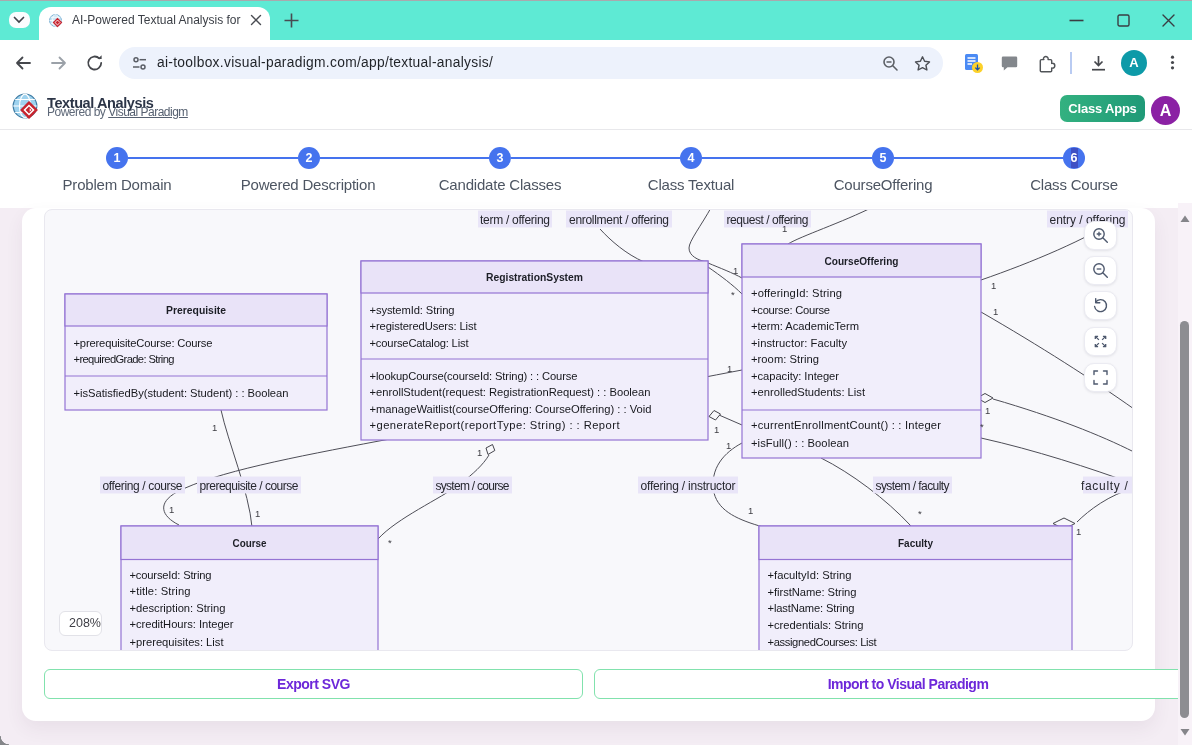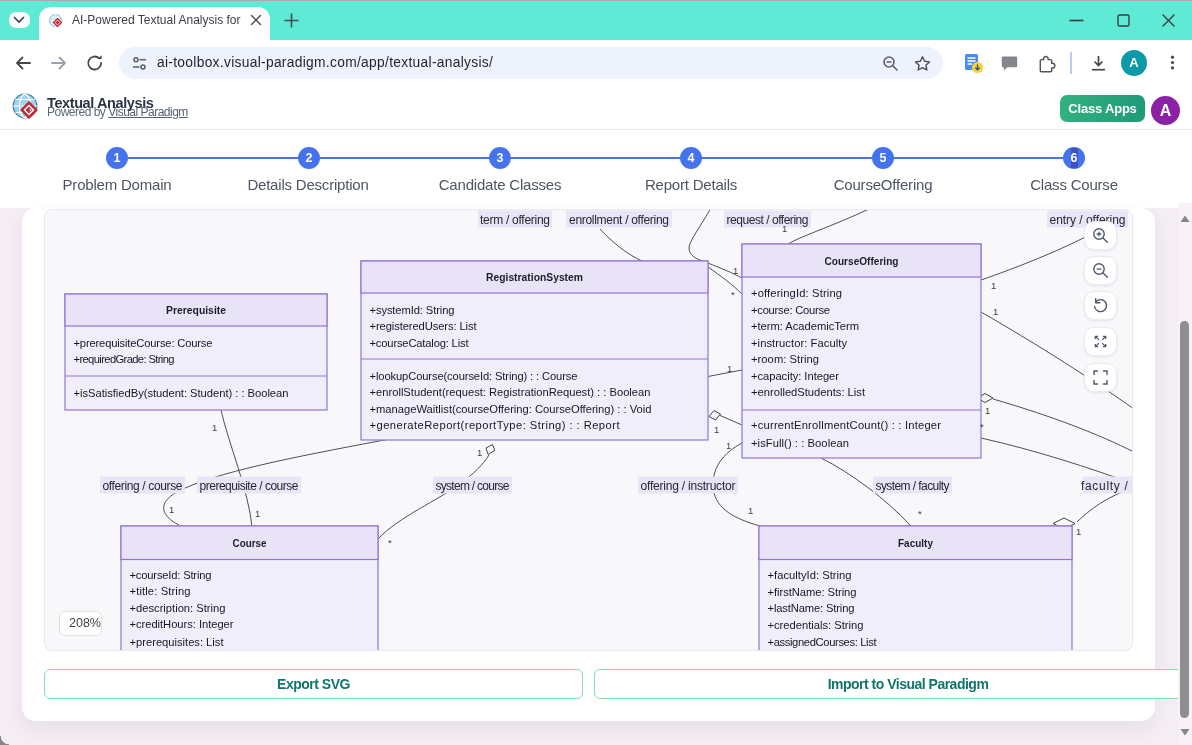--- a/index.html
+++ b/index.html
@@ -38,21 +38,21 @@
   #whitecard { left:22px; top:208px; width:1133px; height:513px; background:#fff; border-radius:14px;
     box-shadow:0 8px 18px rgba(80,60,90,0.07); }
   #diagcard { left:44px; top:209px; width:1089px; height:442px; background:#f8f8fb;
     border:1px solid #e9e8ef; border-radius:8px; overflow:hidden; }
   .ctrlbtn { left:1084px; width:33px; height:29px; background:#fff; border:1px solid #ebebf2;
     border-radius:10px; box-shadow:0 1px 2.5px rgba(40,40,60,0.10); }
   .ctrlbtn svg { position:absolute; left:7px; top:5px; }
   #zoombadge { left:59px; top:611px; width:43px; height:25px; background:#fff; border:1px solid #e2e2e8;
     border-radius:6px; font-size:12.5px; color:#3f3f46; text-align:right; line-height:23px; }
   .greenbtn { top:669px; height:30px; background:#fff; border:1px solid #81e2ad; border-radius:6px;
-    color:#0f766e; font-size:14px; font-weight:bold; text-align:center; line-height:28px; letter-spacing:-0.5px; }
+    color:#6d28d9; font-size:14px; font-weight:bold; text-align:center; line-height:28px; letter-spacing:-0.5px; }
 
   
   #sbtrack { left:1178px; top:203px; width:14px; height:542px; background:#f8f2f8; }
   #sbthumb { left:1180px; top:321px; width:9px; height:397px; border-radius:4.5px; background:#8d8d92; }
 </style>
 </head>
 <body>
 
 <div id="tabstrip" class="abs">
   <div class="topline abs"></div>
@@ -159,23 +159,23 @@
   <div class="stepline abs" style="left:511px;width:169px;"></div>
   <div class="stepline abs" style="left:702px;width:170px;"></div>
   <div class="stepline abs" style="left:894px;width:169px;"></div>
   <div class="stepc abs" style="left:106px;">1</div>
   <div class="stepc abs" style="left:298px;">2</div>
   <div class="stepc abs" style="left:489px;">3</div>
   <div class="stepc abs" style="left:680px;">4</div>
   <div class="stepc abs" style="left:872px;">5</div>
   <div class="stepc abs" style="left:1063px;"><div class="abs" style="left:7.5px;top:1px;width:7.5px;height:20px;background:#3e50c4;"></div><span style="position:relative;">6</span></div>
   <div class="steplabel abs" style="left:17px;">Problem Domain</div>
-  <div class="steplabel abs" style="left:208px;">Details Description</div>
+  <div class="steplabel abs" style="left:208px;">Powered Description</div>
   <div class="steplabel abs" style="left:400px;">Candidate Classes</div>
-  <div class="steplabel abs" style="left:591px;">Report Details</div>
+  <div class="steplabel abs" style="left:591px;">Class Textual</div>
   <div class="steplabel abs" style="left:783px;">CourseOffering</div>
   <div class="steplabel abs" style="left:974px;">Class Course</div>
 </div>
 
 <div id="mainbg" class="abs"></div>
 <div id="whitecard" class="abs"></div>
 <div id="diagcard" class="abs">
 <svg width="1089" height="442" viewBox="0 0 1089 442" font-family="Liberation Sans, sans-serif">
 
   <g fill="none" stroke="#4e4e57" stroke-width="1">

